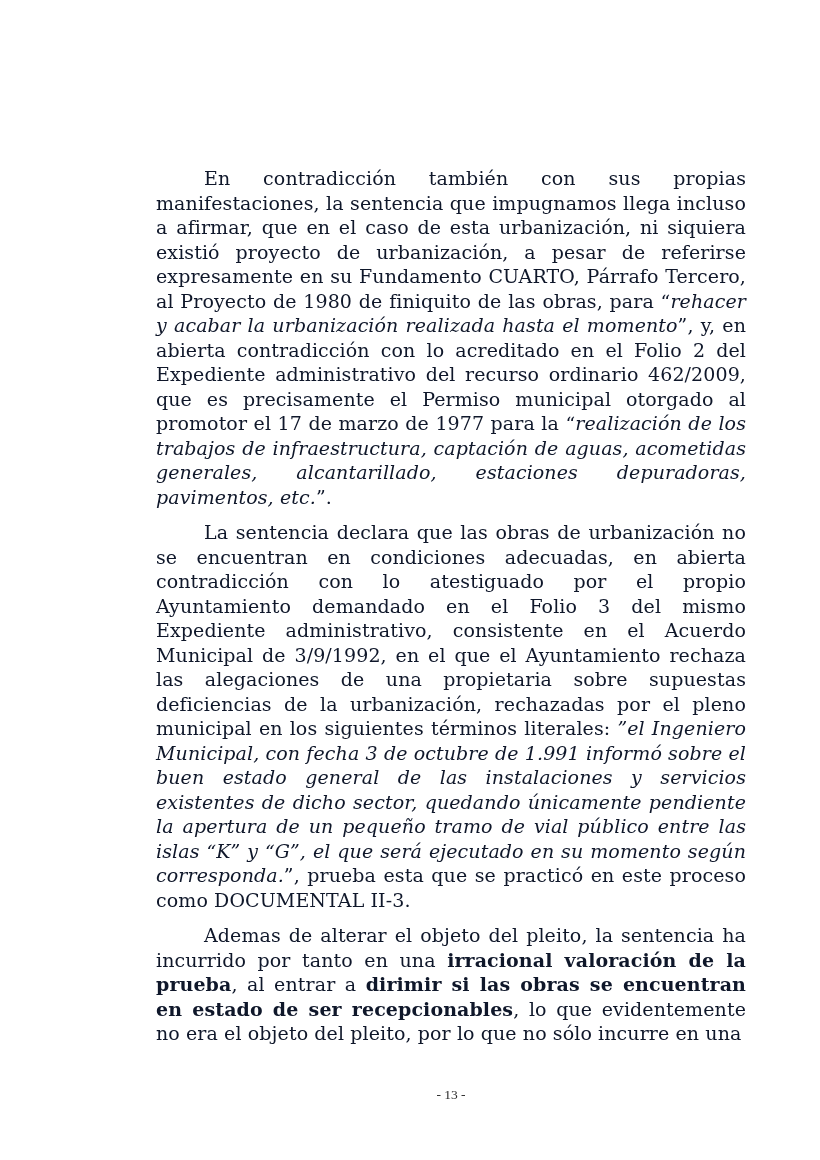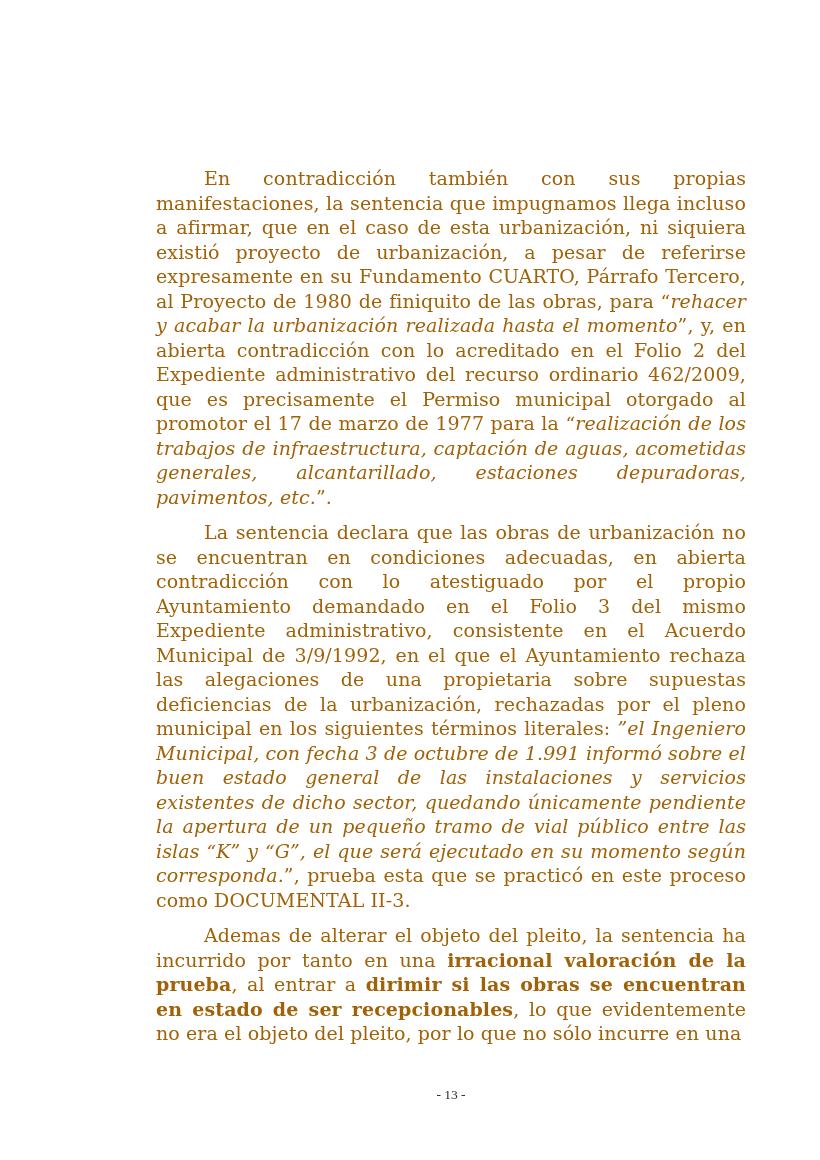--- a/index.html
+++ b/index.html
@@ -18,21 +18,21 @@
     position: absolute;
     left: 156px;
     top: 166px;
     width: 590px;
   }
   p.para {
     margin: 0 0 11px 0;
     font-family: "DejaVu Serif", serif;
     font-size: 19px;
     line-height: 24.5px;
-    color: #a16207;
+    color: #0f172a;
     text-align: justify;
     text-indent: 48px;
     letter-spacing: 0.1px;
   }
   p.para:last-child { margin-bottom: 12px; }
   .rg { font-style: normal; font-weight: normal; }
   .it { font-style: italic; font-weight: normal; }
   .bd { font-style: normal; font-weight: bold; }
   .footer {
     position: absolute;

